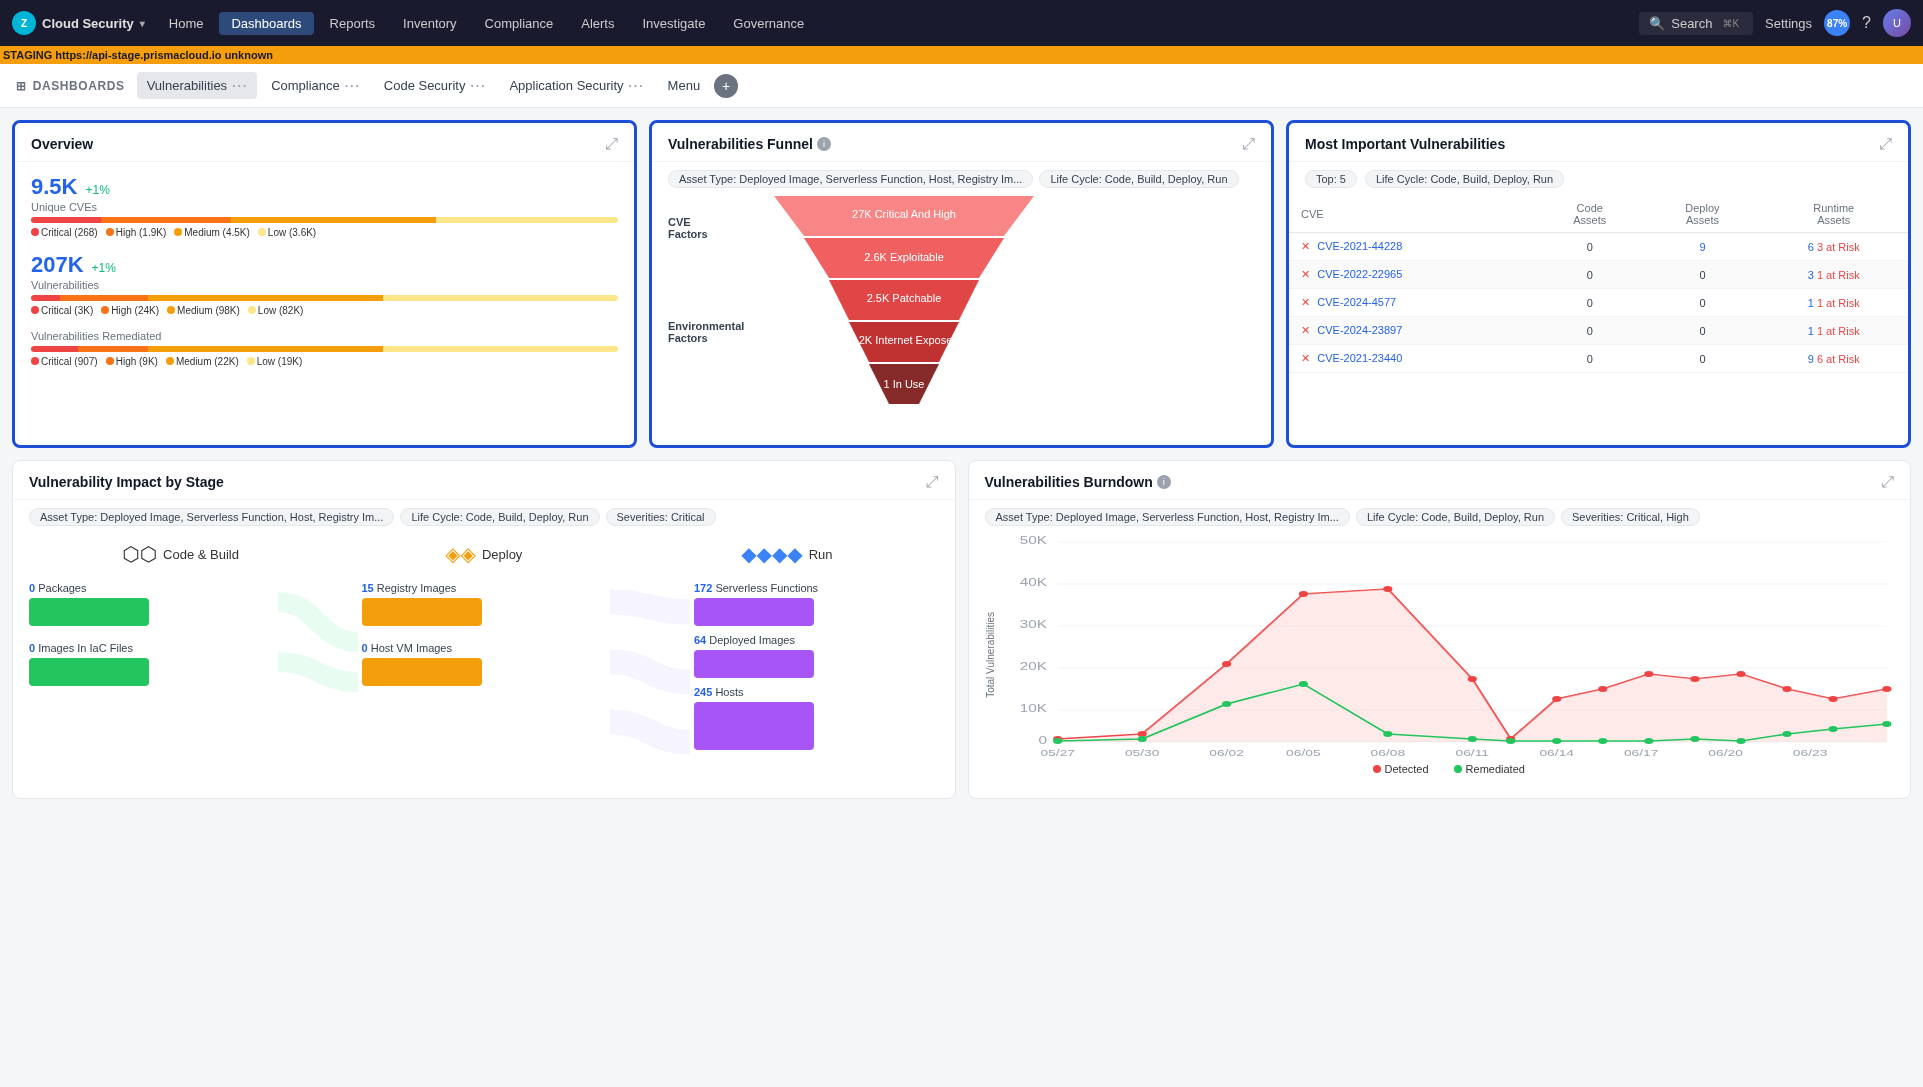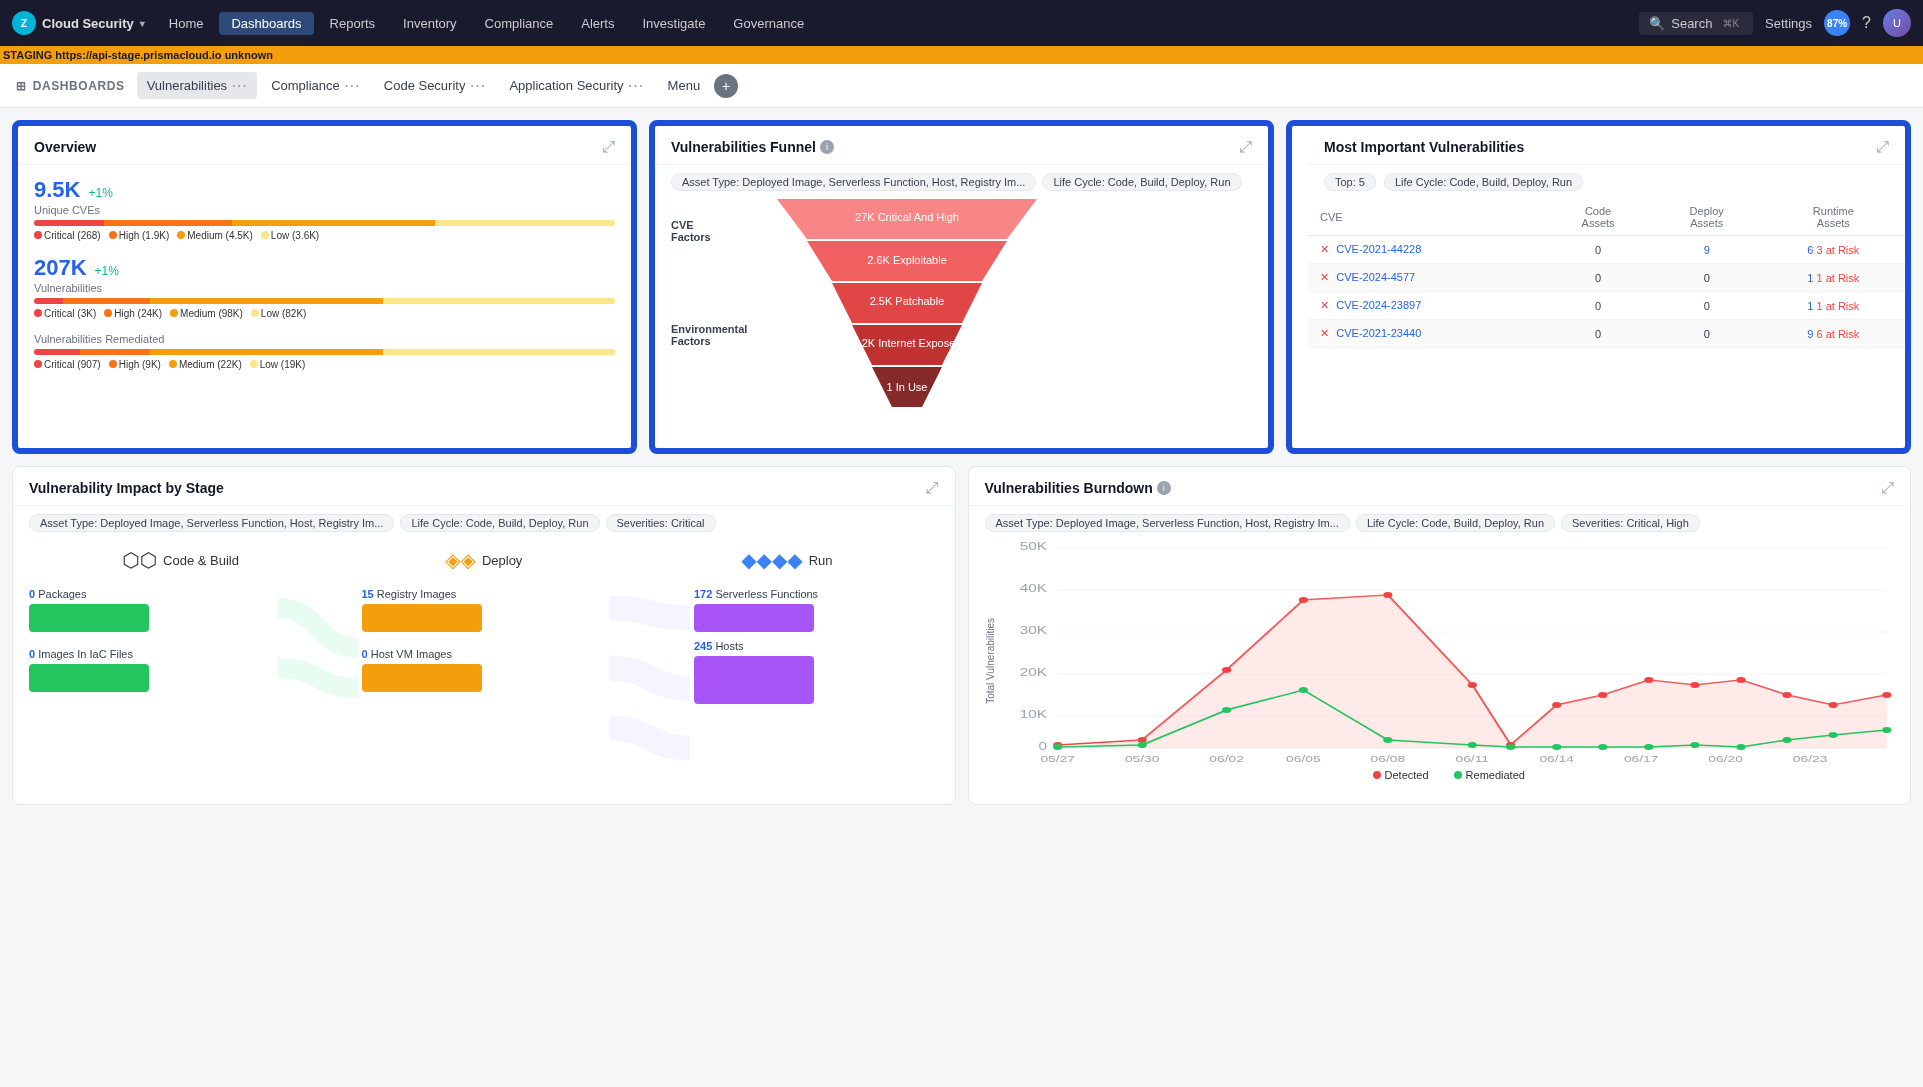--- a/index.html
+++ b/index.html
@@ -29,21 +29,21 @@
     .sub-nav-label { display: flex; align-items: center; gap: 6px; color: #6b7280; font-size: 12px; font-weight: 600; letter-spacing: 0.05em; margin-right: 8px; }
     .sub-nav-item { display: flex; align-items: center; gap: 4px; padding: 4px 10px; border-radius: 4px; cursor: pointer; font-size: 13px; color: #374151; }
     .sub-nav-item.active { background: #e5e7eb; font-weight: 500; }
     .sub-nav-item .dots { color: #9ca3af; font-size: 16px; }
     .sub-nav-plus { width: 24px; height: 24px; background: #6b7280; border-radius: 50%; display: flex; align-items: center; justify-content: center; color: #fff; font-size: 14px; cursor: pointer; }
 
     
     .main { padding: 12px; display: grid; grid-template-columns: 1fr 1fr 1fr; gap: 12px; }
 
     
-    .card { background: #fff; border-radius: 8px; border: 6px solid #1d4ed8; overflow: hidden; }
+    .card { background: #fff; border-radius: 8px; border: 3px solid #1d4ed8; overflow: hidden; }
     .card-header { display: flex; align-items: center; justify-content: space-between; padding: 12px 16px 8px; border-bottom: 1px solid #f3f4f6; }
     .card-title { font-size: 14px; font-weight: 600; color: #111827; }
     .card-expand { color: #9ca3af; cursor: pointer; font-size: 16px; }
     .card-body { padding: 12px 16px; }
 
     
     .overview-card { grid-column: 1; }
     .metric-group { margin-bottom: 14px; }
     .metric-value { font-size: 22px; font-weight: 700; color: #2563eb; }
     .metric-change { font-size: 12px; color: #10b981; font-weight: 500; margin-left: 4px; }
@@ -51,21 +51,21 @@
     .progress-bar-container { height: 6px; border-radius: 3px; overflow: hidden; display: flex; margin-bottom: 4px; }
     .legend { display: flex; flex-wrap: wrap; gap: 8px; font-size: 10px; }
     .legend-dot { width: 8px; height: 8px; border-radius: 50%; display: inline-block; margin-right: 2px; }
 
     
     .funnel-card { grid-column: 2; }
     .funnel-filter { display: flex; flex-wrap: wrap; gap: 6px; padding: 8px 16px; }
     .filter-tag { background: #f3f4f6; border: 1px solid #e5e7eb; border-radius: 12px; padding: 2px 10px; font-size: 11px; color: #374151; cursor: pointer; }
 
     
-    .vulns-card { grid-column: 3; padding-left: 16px; }
+    .vulns-card { grid-column: 3; }
     .top-filter { display: flex; align-items: center; gap: 8px; padding: 8px 16px; font-size: 12px; color: #374151; }
     table { width: 100%; border-collapse: collapse; font-size: 11px; }
     th { color: #6b7280; font-weight: 500; padding: 6px 12px; text-align: center; border-bottom: 1px solid #e5e7eb; }
     th:first-child { text-align: left; }
     td { padding: 7px 12px; border-bottom: 1px solid #f3f4f6; text-align: center; }
     td:first-child { text-align: left; }
     .cve-link { color: #2563eb; cursor: pointer; text-decoration: none; }
     .at-risk { color: #ef4444; font-weight: 500; }
     .zero { color: #374151; }
     tr:nth-child(even) { background: #fafafa; }
@@ -280,20 +280,31 @@
           </td>
           <td class="zero">0</td>
           <td style="color:#2563eb;">9</td>
           <td>
             <span style="color:#2563eb;">6</span>&nbsp;<span class="at-risk">3 at Risk</span>
           </td>
         </tr>
         <tr>
           <td>
             <span style="color:#ef4444;margin-right:4px;">✕</span>
+            <a class="cve-link">CVE-2022-22965</a>
+          </td>
+          <td class="zero">0</td>
+          <td class="zero">0</td>
+          <td>
+            <span style="color:#2563eb;">3</span>&nbsp;<span class="at-risk">1 at Risk</span>
+          </td>
+        </tr>
+        <tr>
+          <td>
+            <span style="color:#ef4444;margin-right:4px;">✕</span>
             <a class="cve-link">CVE-2024-4577</a>
           </td>
           <td class="zero">0</td>
           <td class="zero">0</td>
           <td>
             <span style="color:#2563eb;">1</span>&nbsp;<span class="at-risk">1 at Risk</span>
           </td>
         </tr>
         <tr>
           <td>
@@ -386,20 +397,24 @@
           <svg width="80" height="200" viewBox="0 0 80 200">
             <path d="M0,20 C40,20 40,30 80,30" stroke="#ede9fe" stroke-width="25" fill="none" opacity="0.5"></path>
             <path d="M0,80 C40,80 40,100 80,100" stroke="#ede9fe" stroke-width="25" fill="none" opacity="0.5"></path>
             <path d="M0,140 C40,140 40,160 80,160" stroke="#ede9fe" stroke-width="25" fill="none" opacity="0.5"></path>
           </svg>
         </div>
 
         <div style="display:flex;flex-direction:column;gap:8px;">
           <div>
             <div style="font-size:11px;color:#374151;"><span style="color:#2563eb;font-weight:600;">172</span> Serverless Functions</div>
+            <div style="background:#a855f7;height:28px;border-radius:4px;margin-top:4px;width:120px;"></div>
+          </div>
+          <div>
+            <div style="font-size:11px;color:#374151;"><span style="color:#2563eb;font-weight:600;">64</span> Deployed Images</div>
             <div style="background:#a855f7;height:28px;border-radius:4px;margin-top:4px;width:120px;"></div>
           </div>
           <div>
             <div style="font-size:11px;color:#374151;"><span style="color:#2563eb;font-weight:600;">245</span> Hosts</div>
             <div style="background:#a855f7;height:48px;border-radius:4px;margin-top:4px;width:120px;"></div>
           </div>
         </div>
       </div>
     </div>
   </div>

